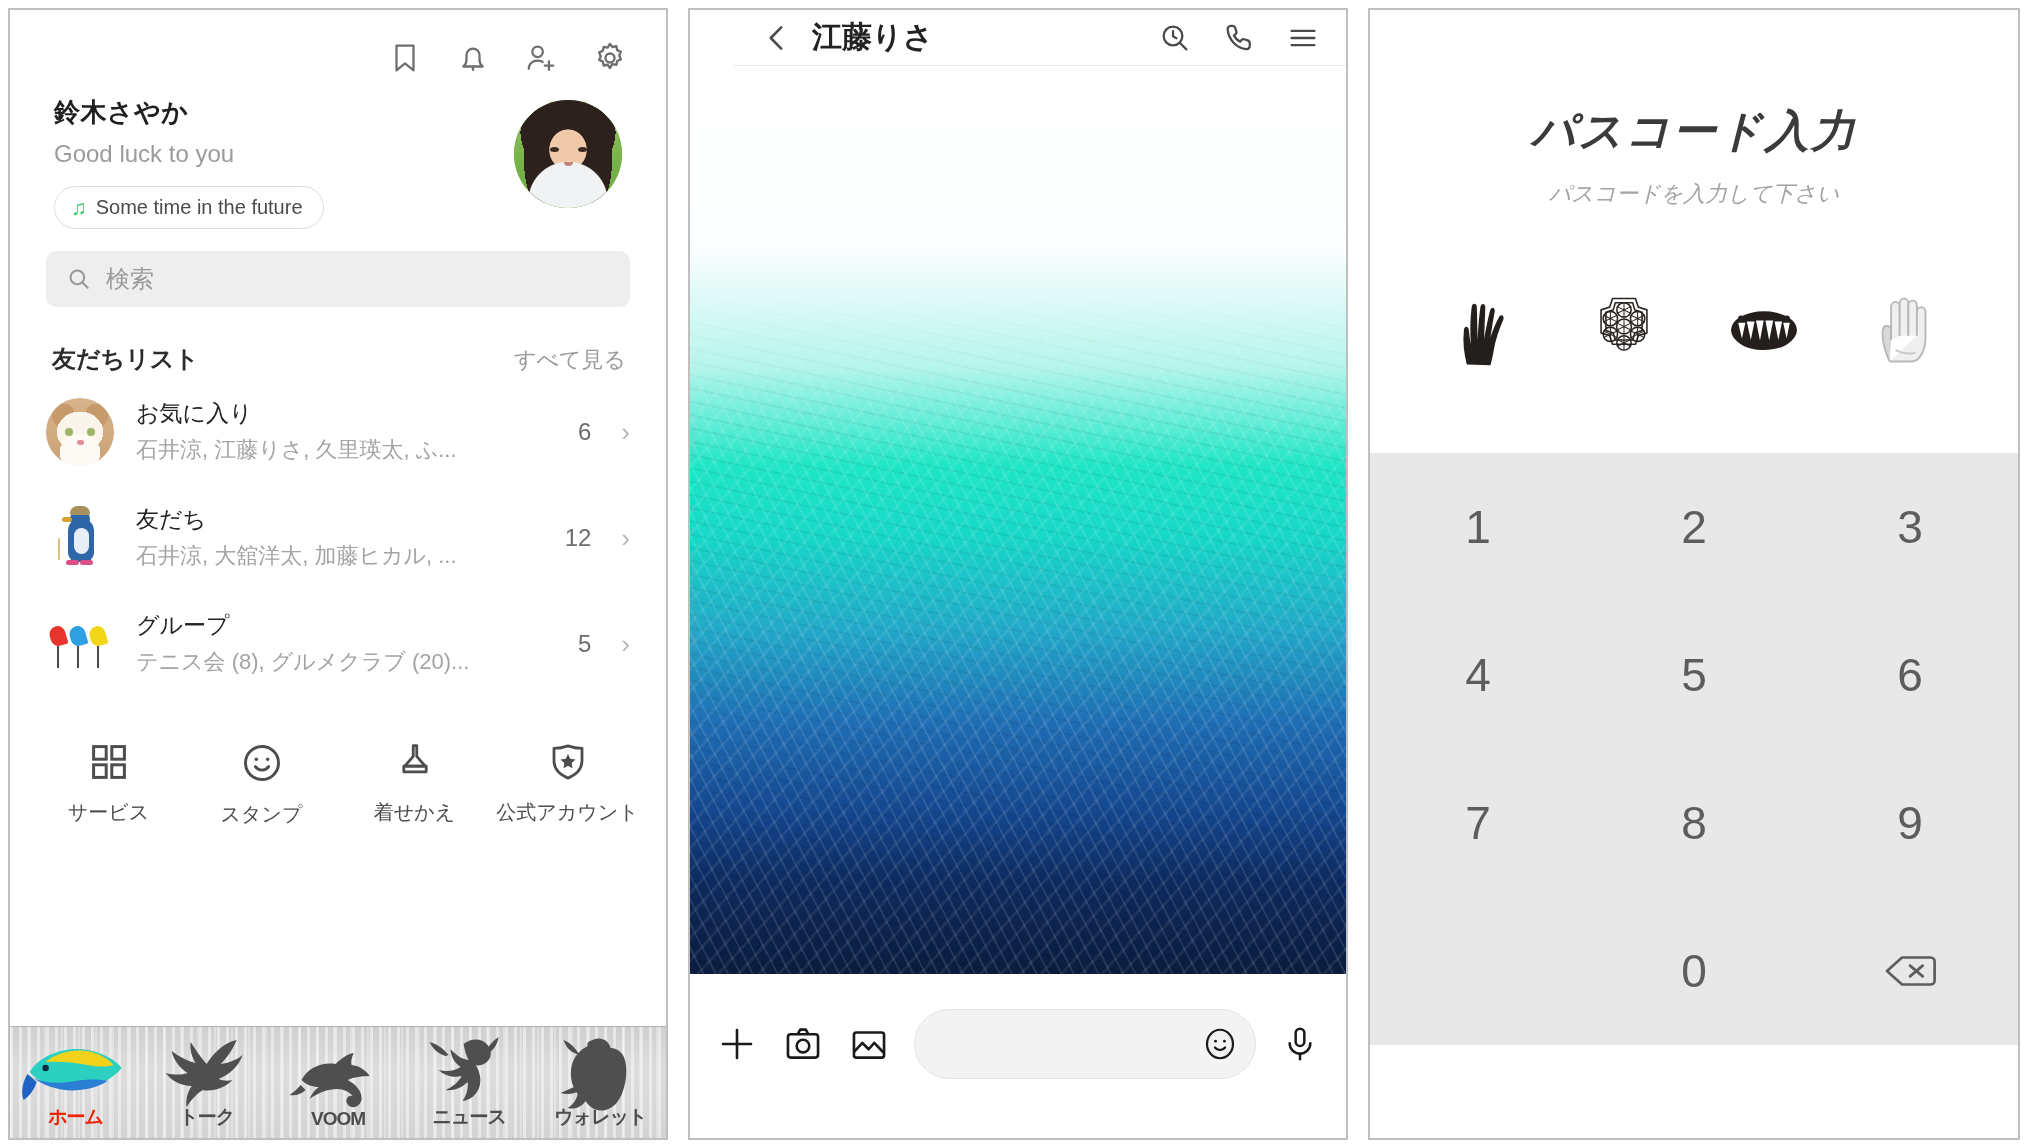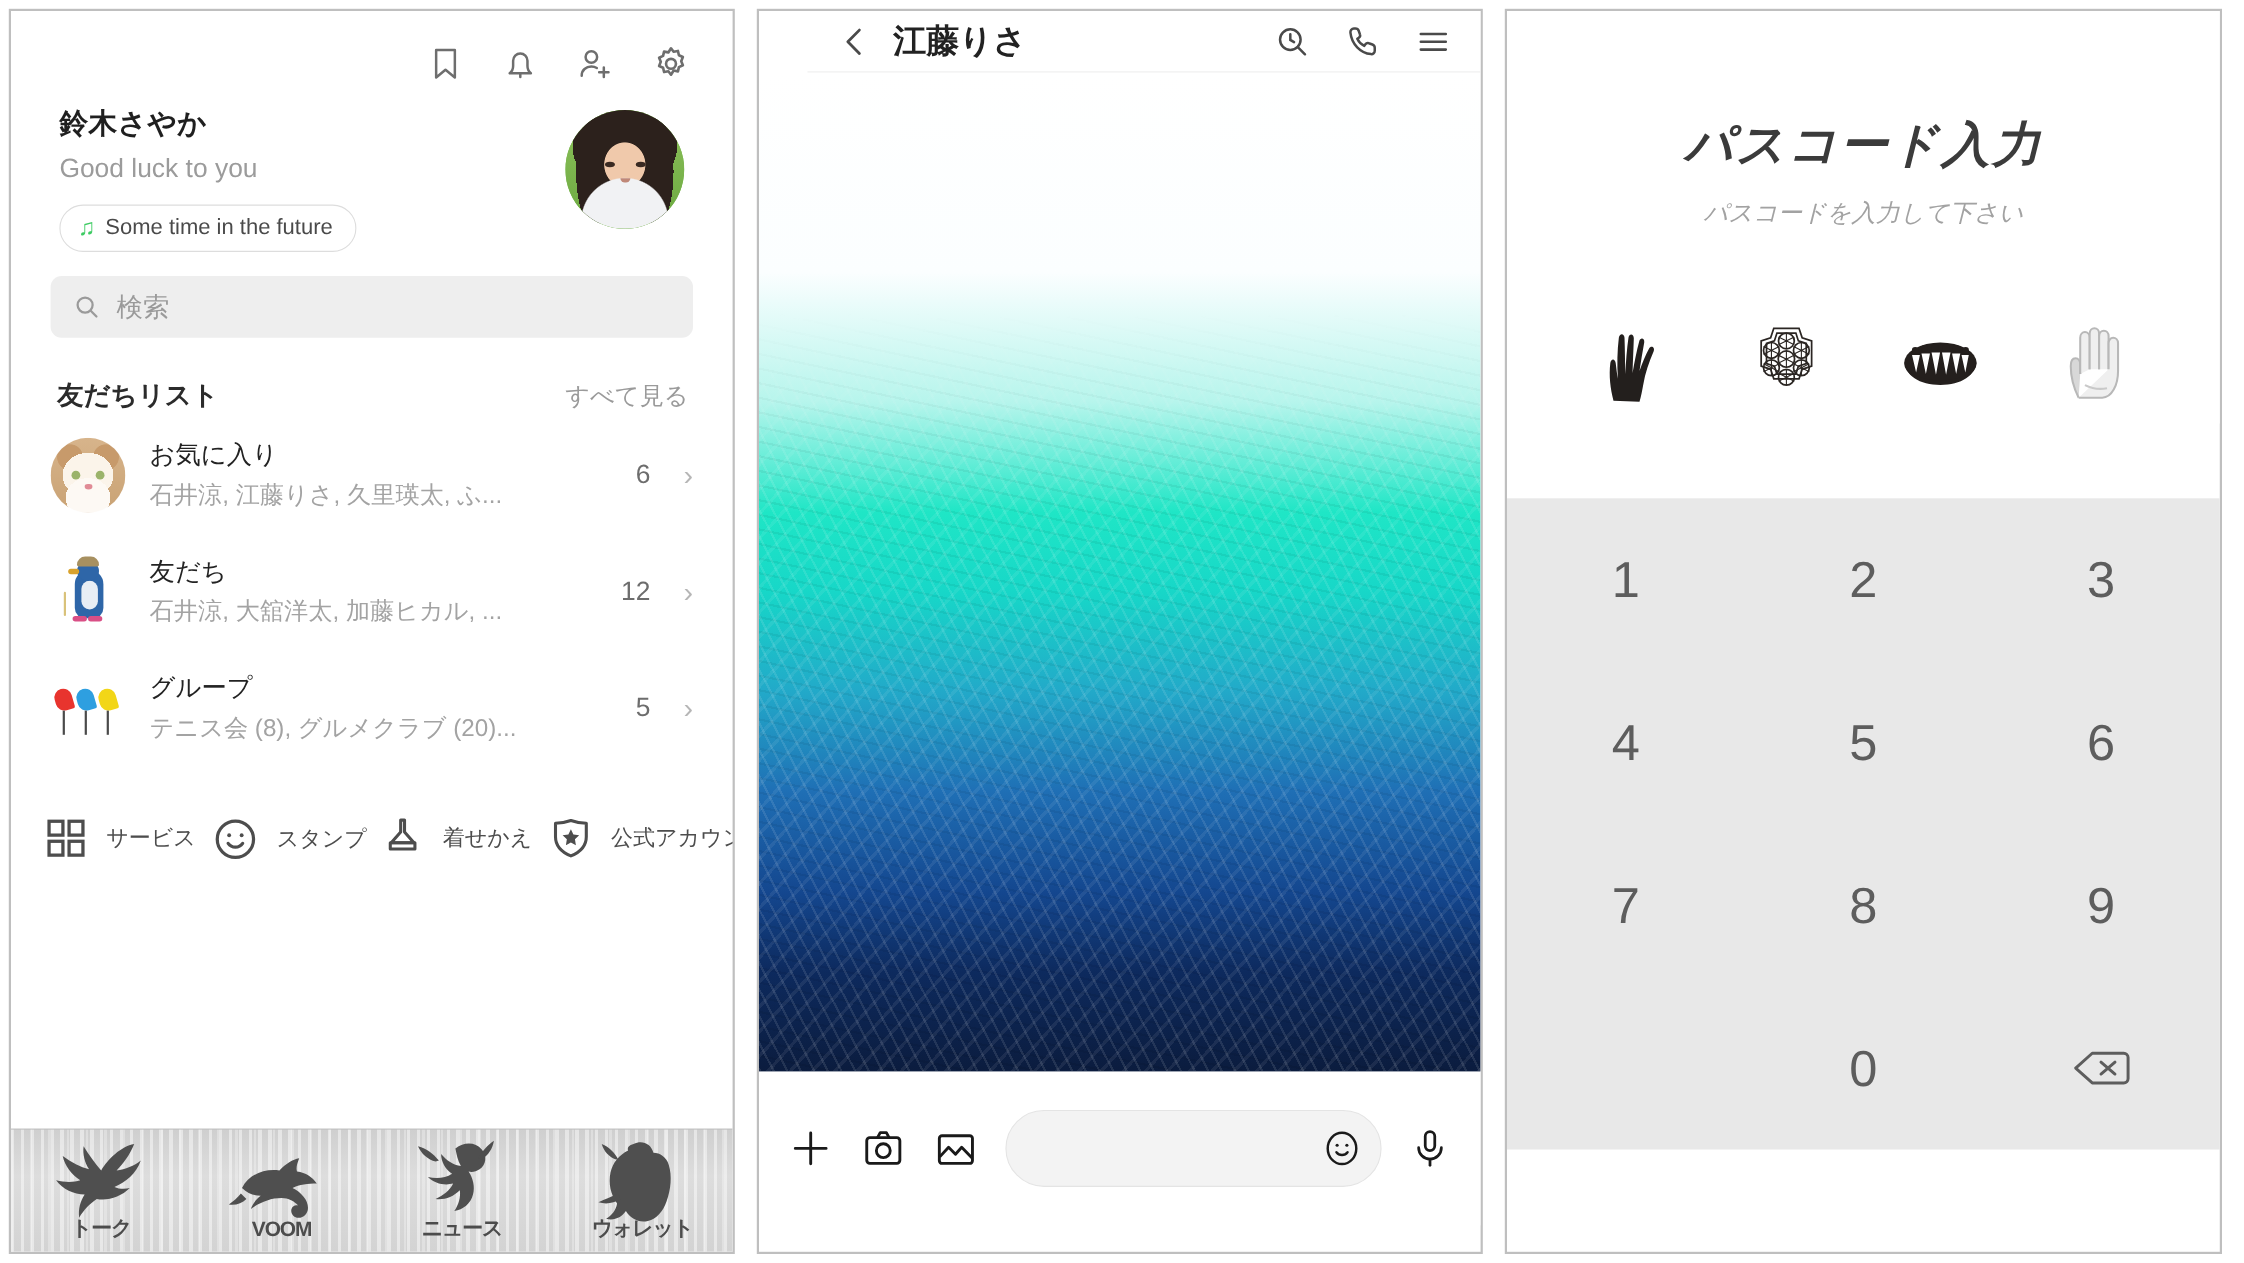--- a/index.html
+++ b/index.html
@@ -137,21 +137,21 @@
     font-size: 22px; color: #a3a3a3; margin-top: 7px;
     white-space: nowrap; overflow: hidden; text-overflow: clip;
   }
   .fcount { font-size: 24px; color: #6d6d6d; margin-right: 8px; }
   .chev { color: #b6b6b6; font-size: 26px; line-height: 1; }
 
   .svcgrid {
     display: flex; justify-content: space-around; align-items: flex-start;
     padding: 44px 22px 0 22px;
   }
-  .svc { display: flex; flex-direction: row; align-items: center; gap: 16px; width: 140px; }
+  .svc { display: flex; flex-direction: column; align-items: center; gap: 16px; width: 140px; }
   .svc-label { font-size: 20px; color: #4d4d4d; white-space: nowrap; }
 
   
   .creature-nav {
     position: absolute; left: 0; right: 0; bottom: 0;
     height: 112px;
     background: linear-gradient(#cfcfcf 0%, #dddddd 38%, #d3d3d3 100%);
     border-top: 1px solid #b3b3b3;
     display: flex;
   }
@@ -406,20 +406,30 @@
             <path d="M12 7.4l1.3 2.7 3 .4-2.2 2.1.5 3-2.6-1.4-2.6 1.4.5-3-2.2-2.1 3-.4z" fill="#4d4d4d" stroke="none"></path>
           </svg>
         </span>
         <span class="svc-label">公式アカウント</span>
       </div>
     </div>
 
     <div class="creature-nav">
       <div class="spires"></div>
 
+      <div class="cnav-item active">
+        <svg class="cnav-art" viewBox="0 0 120 90" fill="none">
+          <path d="M14 44c10-16 34-26 58-22 16 3 28 10 34 18-8 10-22 18-38 20-22 3-44-4-54-16z" fill="#2bd0c0"></path>
+          <path d="M30 34c12-10 30-14 46-10 10 3 18 8 22 13-6 2-16 2-26 0-14-3-30-4-42-3z" fill="#f2d21a"></path>
+          <path d="M18 50c10 8 28 14 46 12 12-1 22-5 28-9-8-2-20-2-32 0-16 3-32 2-42-3z" fill="#2a7fd4"></path>
+          <path d="M12 46c-5 8-7 18-4 26 6-4 11-11 13-18z" fill="#1f62c4"></path>
+          <circle cx="30" cy="40" r="3.2" fill="#13283e"></circle>
+        </svg>
+        <span class="cnav-label">ホーム</span>
+      </div>
 
       <div class="cnav-item">
         <svg class="cnav-art" viewBox="0 0 120 90" fill="#4f4f4f">
           <path d="M60 36c6-10 18-22 30-24-4 10-10 18-16 24 8-1 16-4 22-9-4 12-14 20-24 24 4 2 10 2 14 1-8 8-20 12-30 10-6 4-12 10-16 17-1-8 1-15 5-21-10 0-20-5-26-13 8 2 16 2 22 0-8-5-14-13-16-22 8 6 16 10 24 12-4-6-6-14-5-21 5 8 10 15 16 22z"></path>
         </svg>
         <span class="cnav-label">トーク</span>
       </div>
 
       <div class="cnav-item">
         <svg class="cnav-art" viewBox="0 0 120 90" fill="#4f4f4f">

